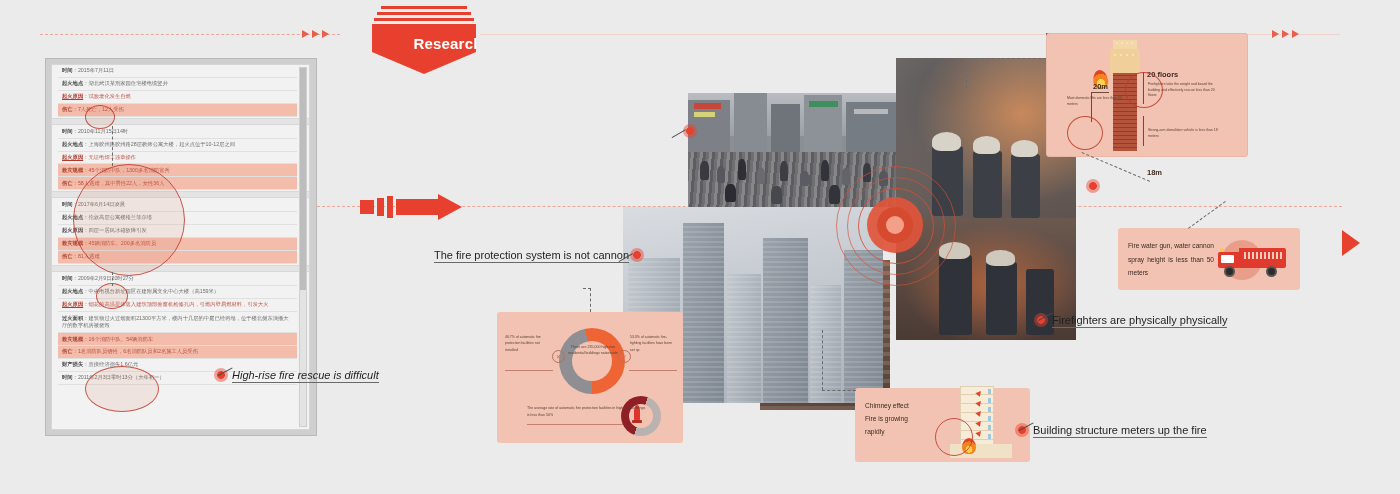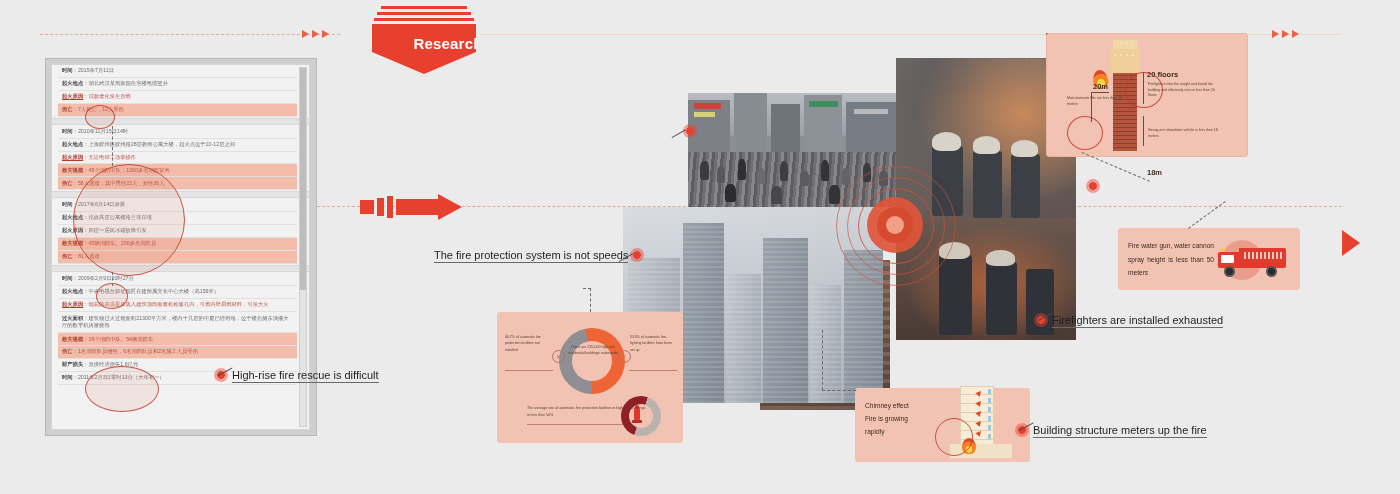--- a/index.html
+++ b/index.html
@@ -476,29 +476,29 @@
       <div class="fire"></div>
     </div>
     <div class="ell" style="left:80px;top:30px;width:36px;height:36px;"></div>
   </div>
   <div class="dashline" style="left:822px;top:330px;height:60px;"></div>
   <div class="dashlineh" style="left:822px;top:390px;width:34px;"></div>
 
   <div class="dot" style="left:683px;top:124px;"></div>
   <div class="leader" style="left:686px;top:130px;width:16px;transform:rotate(150deg);"></div>
 
-  <div class="callout" style="left:434px;top:249px;">The fire protection system is not speeds</div>
+  <div class="callout" style="left:434px;top:249px;">The fire protection system is not cannon</div>
   <div class="dot" style="left:630px;top:248px;"></div>
   <div class="leader" style="left:633px;top:254px;width:16px;transform:rotate(150deg);"></div>
 
-  <div class="callout" style="left:232px;top:369px;">High-rise fire rescue is difficult</div>
+  <div class="callout" style="left:232px;top:369px;font-style:italic;">High-rise fire rescue is difficult</div>
   <div class="dot" style="left:214px;top:368px;"></div>
   <div class="leader" style="left:218px;top:375px;width:16px;transform:rotate(-28deg);"></div>
 
-  <div class="callout" style="left:1052px;top:314px;">Firefighters are installed exhausted</div>
+  <div class="callout" style="left:1052px;top:314px;">Firefighters are physically physically</div>
   <div class="dot" style="left:1034px;top:313px;"></div>
   <div class="leader" style="left:1038px;top:320px;width:16px;transform:rotate(-28deg);"></div>
 
   <div class="callout" style="left:1033px;top:424px;">Building structure meters up the fire</div>
   <div class="dot" style="left:1015px;top:423px;"></div>
   <div class="leader" style="left:1019px;top:430px;width:16px;transform:rotate(-28deg);"></div>
 
 </div>
 
 </body></html>

